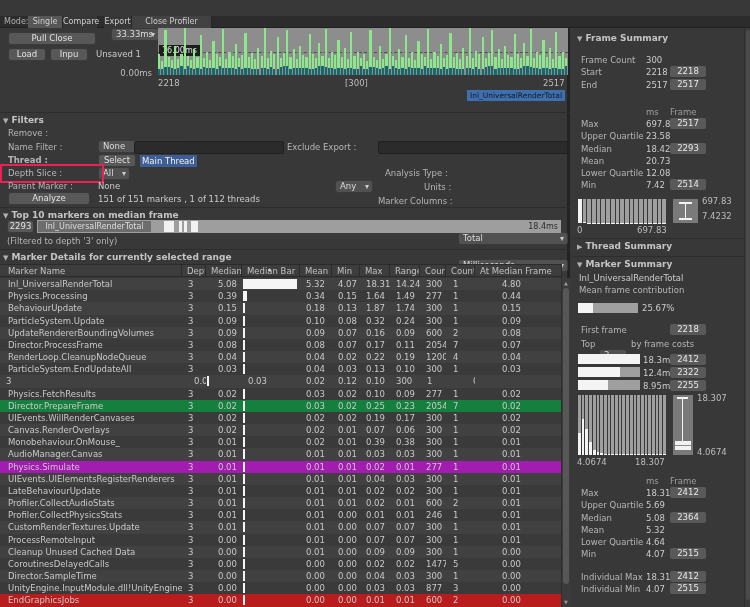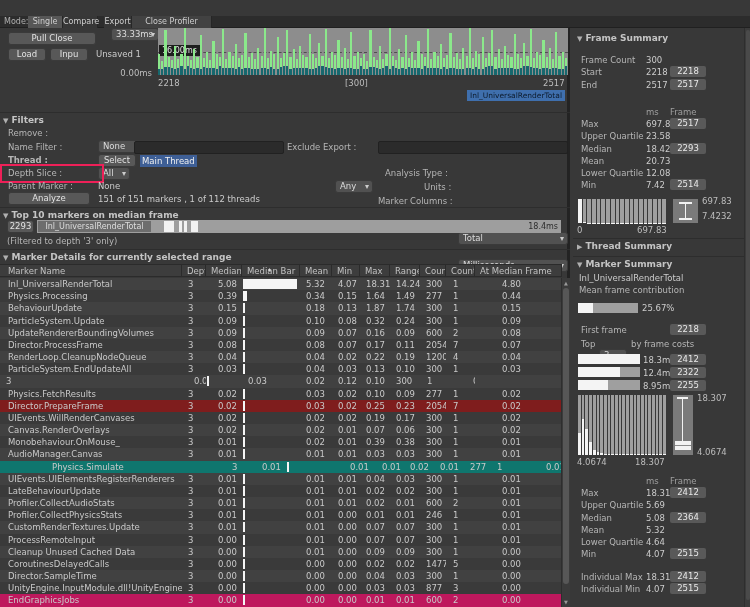--- a/index.html
+++ b/index.html
@@ -571,21 +571,21 @@
               <div class="mbarfill" style="width: 1.5px;"></div>
             </div>
             <div class="c-num">0.03</div>
             <div class="c-num">0.02</div>
             <div class="c-num">0.10</div>
             <div class="c-num">0.09</div>
             <div class="c-num">277</div>
             <div class="c-cf">1</div>
             <div class="c-am">0.02</div>
           </div>
-          <div class="trow" style="background: #7f1d1d;">
+          <div class="trow" style="background: #15803d;">
             <div class="c-name">Director.PrepareFrame</div>
             <div class="c-depth">3</div>
             <div class="c-median">0.02</div>
             <div class="mbarwrap">
               <div class="mbarfill" style="width: 1.5px;"></div>
             </div>
             <div class="c-num">0.03</div>
             <div class="c-num">0.02</div>
             <div class="c-num">0.25</div>
             <div class="c-num">0.23</div>
@@ -646,21 +646,21 @@
               <div class="mbarfill" style="width: 1.5px;"></div>
             </div>
             <div class="c-num">0.01</div>
             <div class="c-num">0.01</div>
             <div class="c-num">0.03</div>
             <div class="c-num">0.03</div>
             <div class="c-num">300</div>
             <div class="c-cf">1</div>
             <div class="c-am">0.01</div>
           </div>
-          <div class="trow" style="background: #0f766e; padding-left: 44px;">
+          <div class="trow" style="background: #a21caf;">
             <div class="c-name">Physics.Simulate</div>
             <div class="c-depth">3</div>
             <div class="c-median">0.01</div>
             <div class="mbarwrap">
               <div class="mbarfill" style="width: 1.5px;"></div>
             </div>
             <div class="c-num">0.01</div>
             <div class="c-num">0.01</div>
             <div class="c-num">0.02</div>
             <div class="c-num">0.01</div>
@@ -811,21 +811,21 @@
               <div class="mbarfill" style="width: 1.5px;"></div>
             </div>
             <div class="c-num">0.00</div>
             <div class="c-num">0.00</div>
             <div class="c-num">0.03</div>
             <div class="c-num">0.03</div>
             <div class="c-num">877</div>
             <div class="c-cf">3</div>
             <div class="c-am">0.00</div>
           </div>
-          <div class="trow" style="background: #be185d;">
+          <div class="trow" style="background: #b91c1c;">
             <div class="c-name">EndGraphicsJobs</div>
             <div class="c-depth">3</div>
             <div class="c-median">0.00</div>
             <div class="mbarwrap">
               <div class="mbarfill" style="width: 1.5px;"></div>
             </div>
             <div class="c-num">0.00</div>
             <div class="c-num">0.00</div>
             <div class="c-num">0.01</div>
             <div class="c-num">0.01</div>

